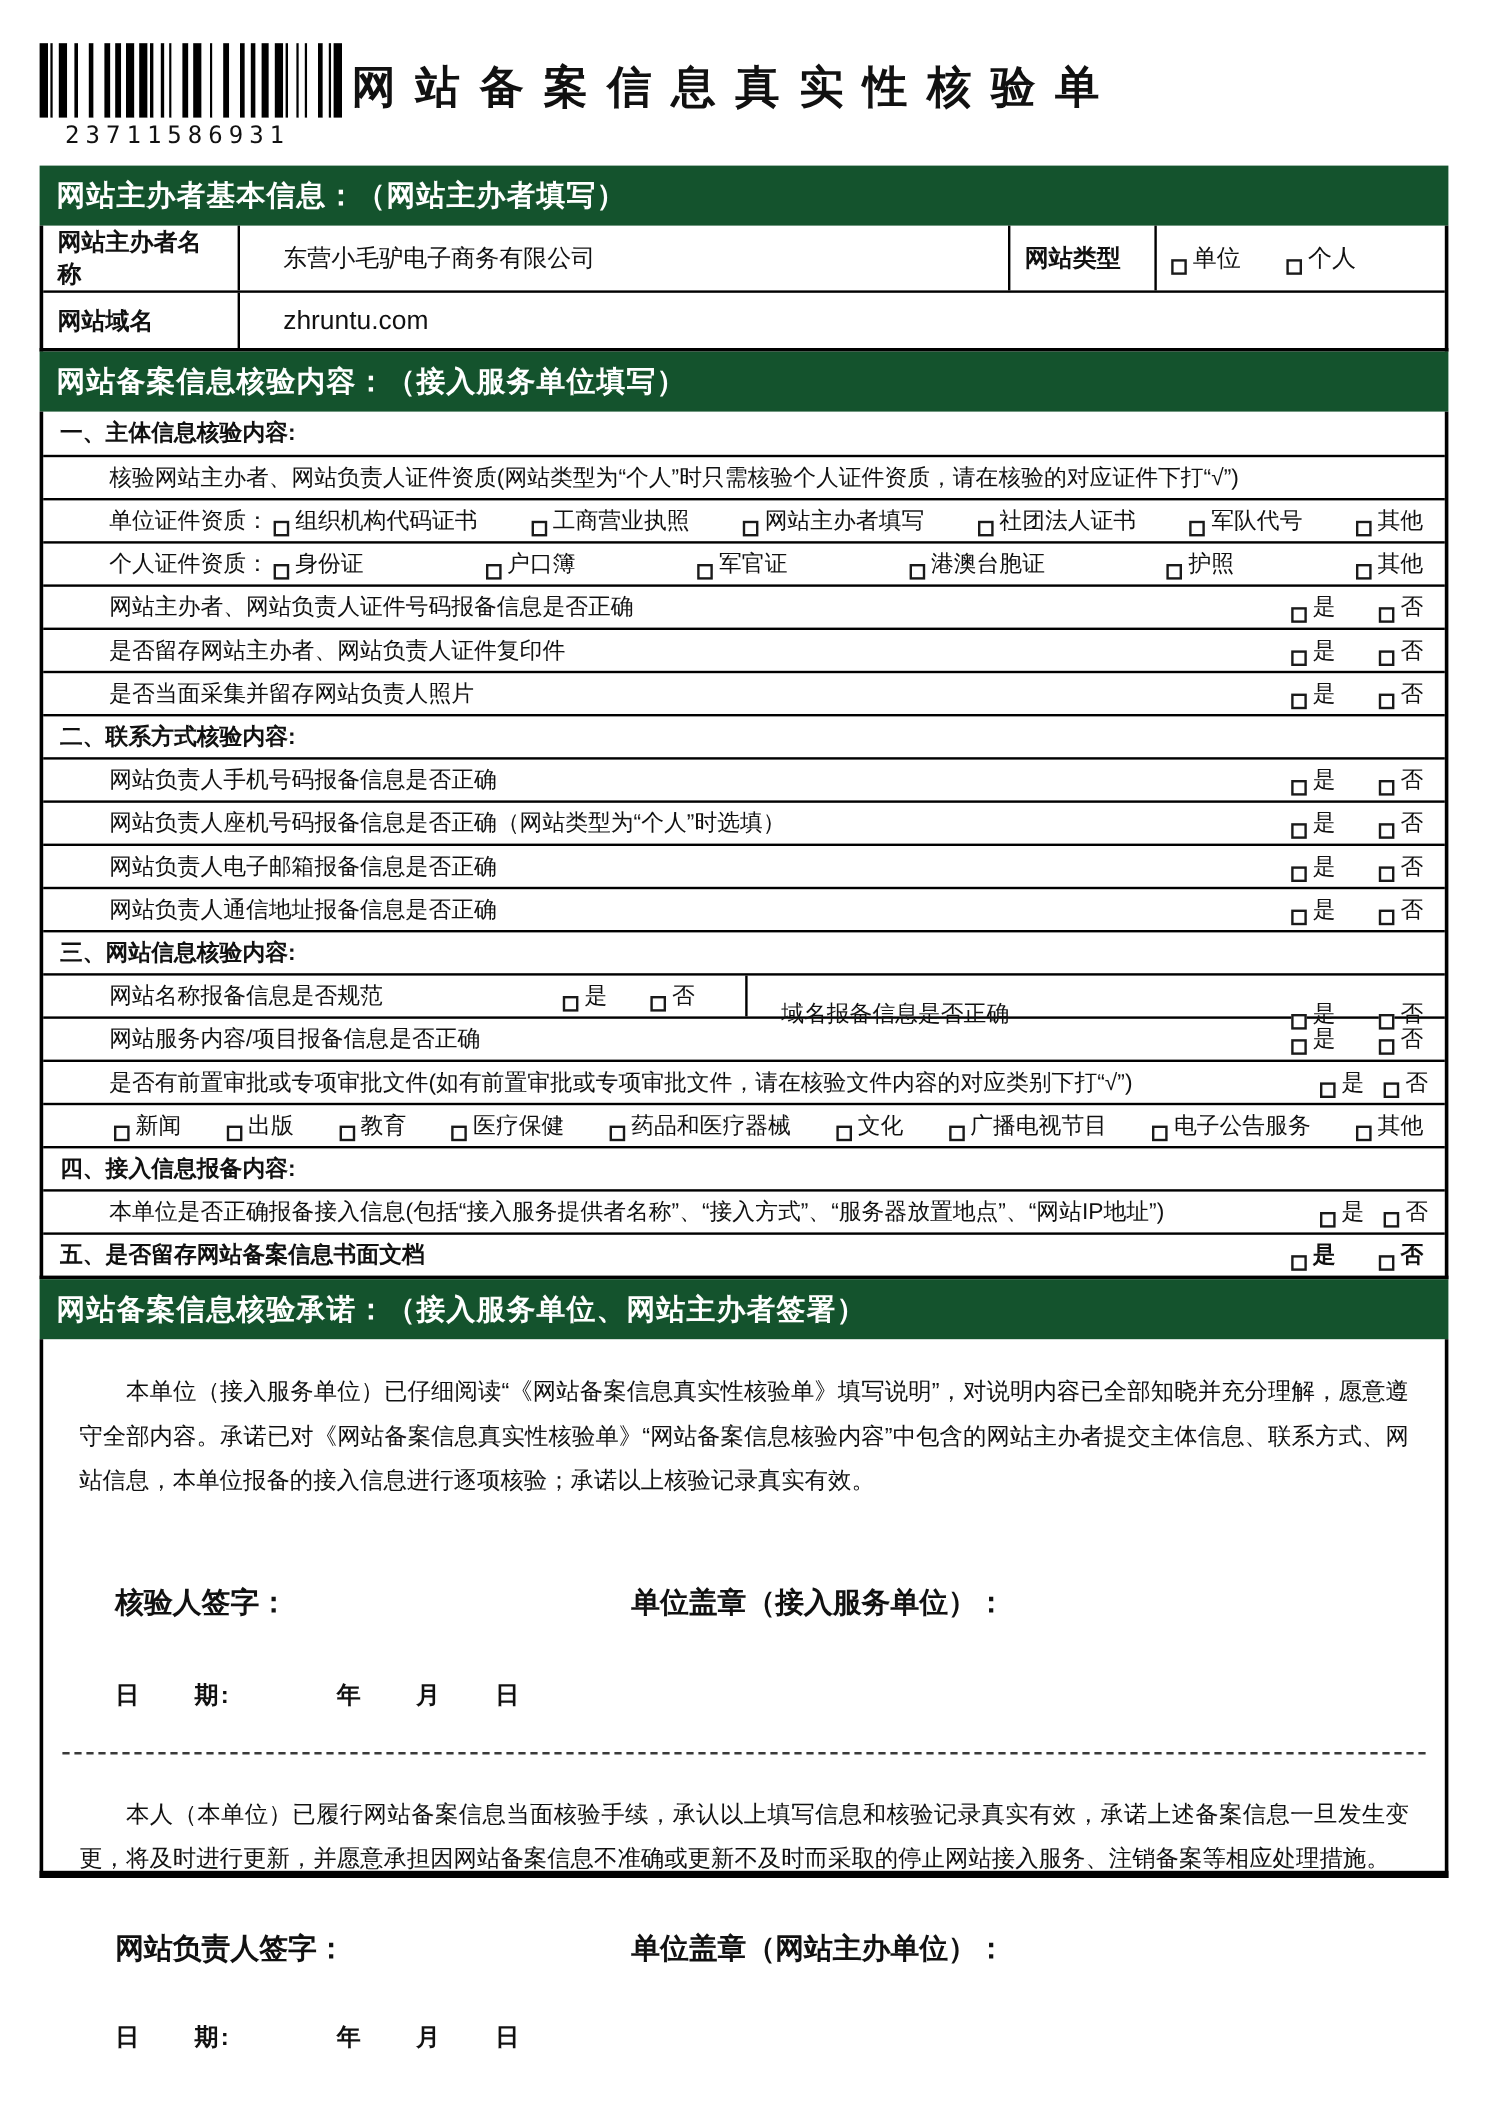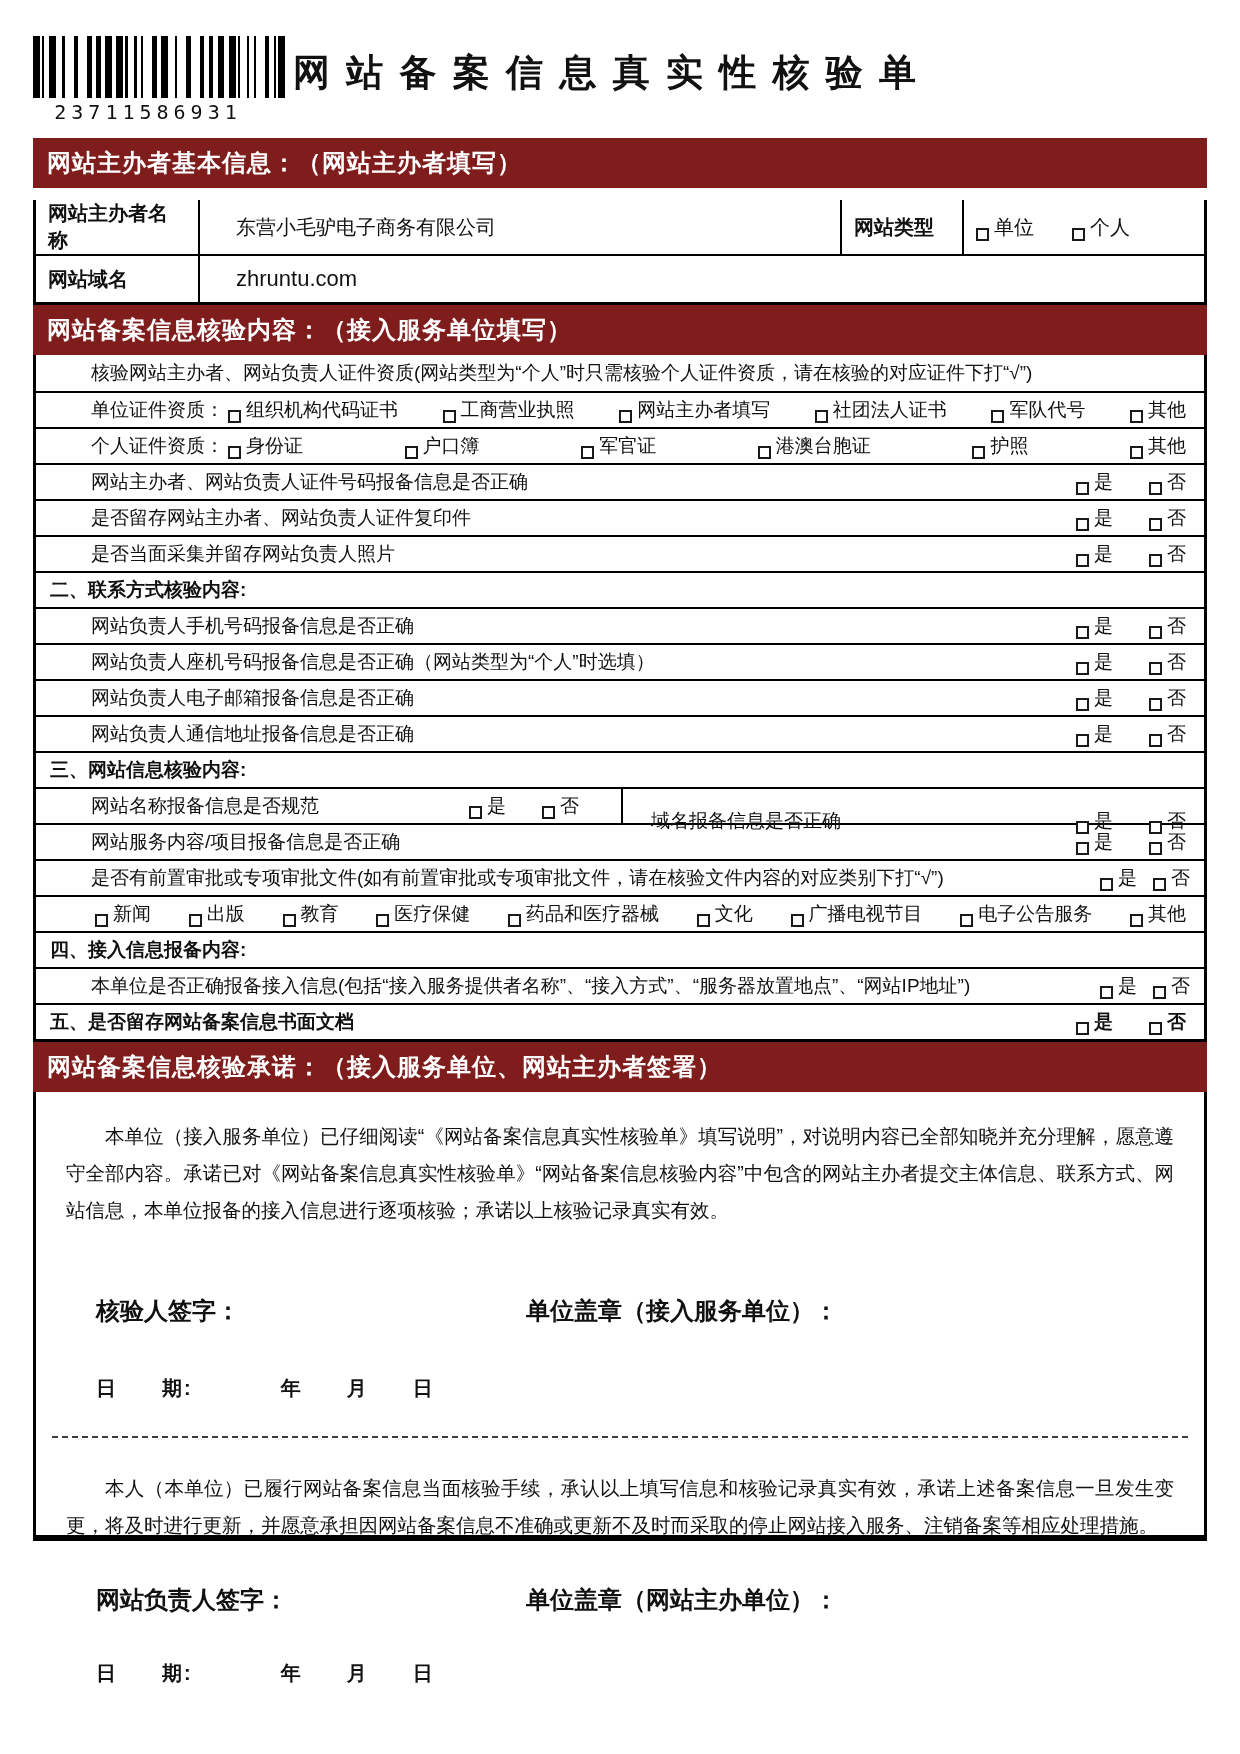--- a/index.html
+++ b/index.html
@@ -20,28 +20,28 @@
     font-family:"DejaVu Sans Mono", monospace; font-size:20px; letter-spacing:5px;
     text-align:center; margin-top:2px; width:230px;
   }
   .doc-title {
     flex:1; align-self:center; font-size:37px; font-weight:bold; letter-spacing:0.44em;
     white-space:nowrap; padding-left:8px; margin-top:-6px;
   }
 
   
   .section-bar {
-    background:#7f1d1d; color:#fff; font-size:24px; font-weight:bold;
+    background:#14532d; color:#fff; font-size:24px; font-weight:bold;
     height:50px; display:flex; align-items:center; padding-left:14px; letter-spacing:1px;
   }
 
   
   .info-table { border:3px solid #000; border-top:none; }
   .info-row { display:flex; align-items:stretch; border-top:2px solid #000; }
-  .info-row:first-child { border-top:none;margin-top:12px; }
+  .info-row:first-child { border-top:none; }
   .cell { display:flex; align-items:center; padding:0 12px; font-size:20px; }
   .cell + .cell { border-left:2px solid #000; }
   .row-name { height:54px; }
   .row-domain { height:48px; }
   .c-label { width:162px; flex:0 0 auto; font-weight:bold; }
   .c-value { flex:1;padding-left:36px; }
   .c-type { width:122px; flex:0 0 auto; font-weight:bold; }
   .c-typeopts { width:242px; flex:0 0 auto; gap:38px; }
   .domain-value { font-size:22px; font-family:"Liberation Sans", sans-serif; }
 
@@ -159,20 +159,23 @@
         </div>
     </div>
     <div class="info-row row-domain">
       <div class="cell c-label">网站域名</div>
       <div class="cell c-value domain-value">zhruntu.com</div>
     </div>
   </div>
 
   <div class="section-bar">网站备案信息核验内容：（接入服务单位填写）</div>
   <div class="verify-table">
+      <div class="v-row section">
+        <span>一、主体信息核验内容:</span>
+      </div>
       <div class="v-row note">
         <span>核验网站主办者、网站负责人证件资质(网站类型为“个人”时只需核验个人证件资质，请在核验的对应证件下打“√”)</span>
       </div>
       <div class="v-row opts-row">
         <span>单位证件资质：</span>
         <span class="opts">
           <span class="cb">
             <span class="cb-box"></span>
             <span>组织机构代码证书</span>
           </span>

